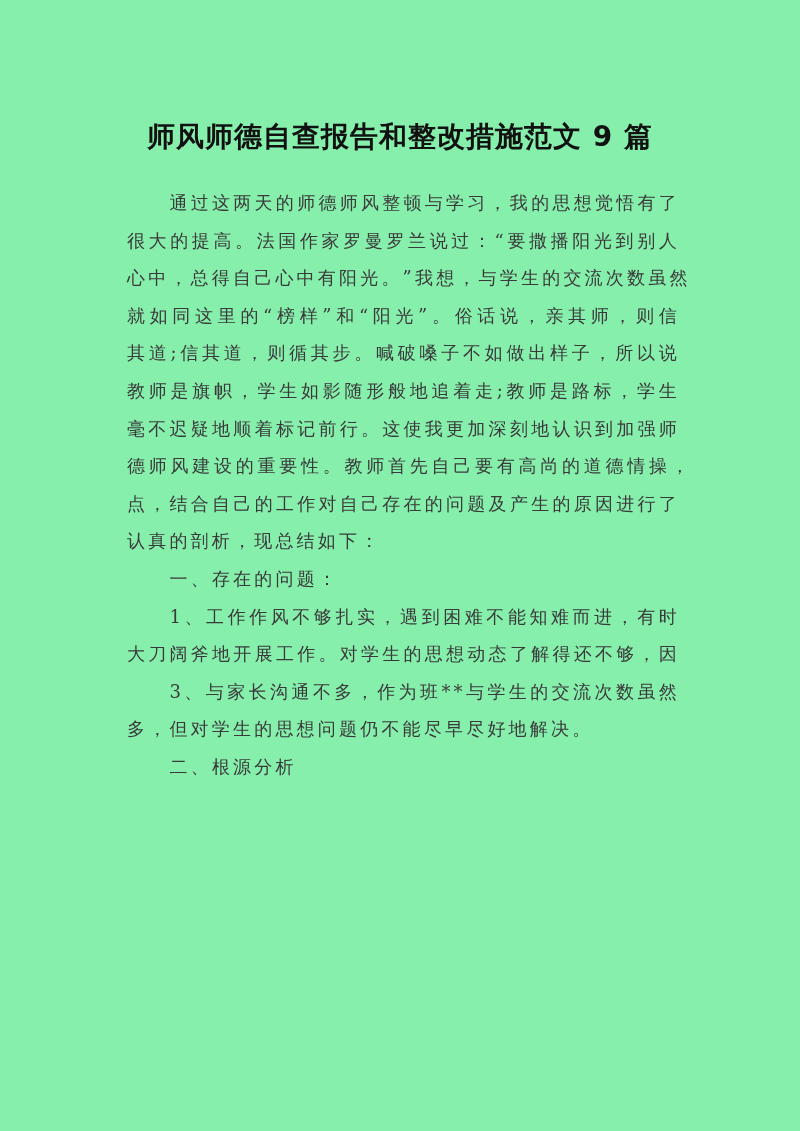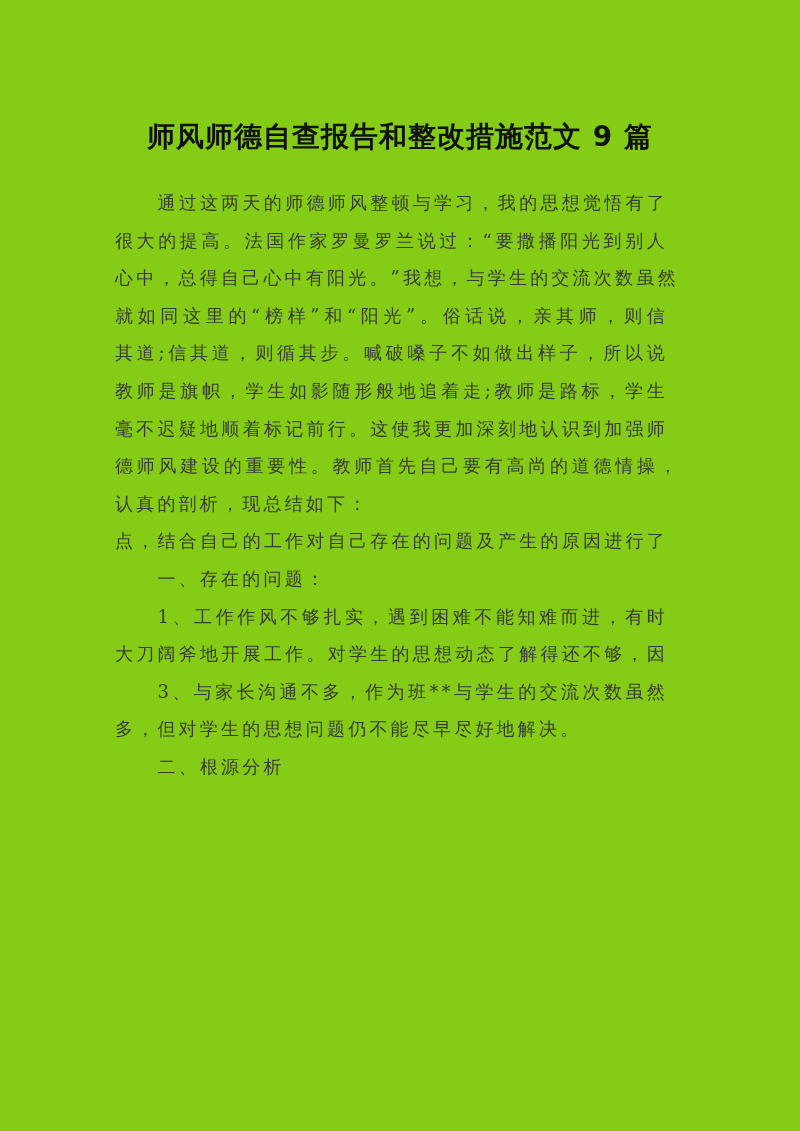--- a/index.html
+++ b/index.html
@@ -11,39 +11,39 @@
       width: 800px;
       height: 1131px;
       position: relative;
       overflow: hidden;
     }
     .page {
       position: absolute;
       left: 0; top: 0;
       width: 800px;
       height: 1131px;
-      background: #84cc16;
+      background: #86efac;
     }
     .doc-title {
       position: absolute;
       left: 0;
       top: 98px;
       width: 800px;
       height: 40px;
       line-height: 40px;
       text-align: center;
       font-family: "DejaVu Sans", "Liberation Sans", sans-serif;
       font-size: 28px;
       font-weight: 600;
       color: #111111;
       letter-spacing: 1px;
     }
     .doc-body {
       position: absolute;
-      left: 115px;
+      left: 127px;
       top: 184px;
       width: 553px;
       font-family: "DejaVu Serif", "Liberation Serif", serif;
       font-size: 18px;
       color: #3a3a3a;
     }
     .line {
       display: block;
       height: 37.6px;
       line-height: 37.6px;
@@ -77,22 +77,22 @@
 
     <div class="para">
       <span class="line full indent">通过这两天的师德师风整顿与学习，我的思想觉悟有了</span>
       <span class="line full">很大的提高。法国作家罗曼罗兰说过：“要撒播阳光到别人</span>
       <span class="line full">心中，总得自己心中有阳光。”我想，与学生的交流次数虽然</span>
       <span class="line full">就如同这里的“榜样”和“阳光”。俗话说，亲其师，则信</span>
       <span class="line full">其道;信其道，则循其步。喊破嗓子不如做出样子，所以说</span>
       <span class="line full">教师是旗帜，学生如影随形般地追着走;教师是路标，学生</span>
       <span class="line full">毫不迟疑地顺着标记前行。这使我更加深刻地认识到加强师</span>
       <span class="line full hang">德师风建设的重要性。教师首先自己要有高尚的道德情操，</span>
+      <span class="line full">点，结合自己的工作对自己存在的问题及产生的原因进行了</span>
       <span class="line">认真的剖析，现总结如下：</span>
-      <span class="line full">点，结合自己的工作对自己存在的问题及产生的原因进行了</span>
     </div>
 
     <div class="heading">
       <span class="line indent">一、存在的问题：</span>
     </div>
 
     <div class="para">
       <span class="line full indent">1、工作作风不够扎实，遇到困难不能知难而进，有时</span>
       <span class="line full">大刀阔斧地开展工作。对学生的思想动态了解得还不够，因</span>
     </div>

